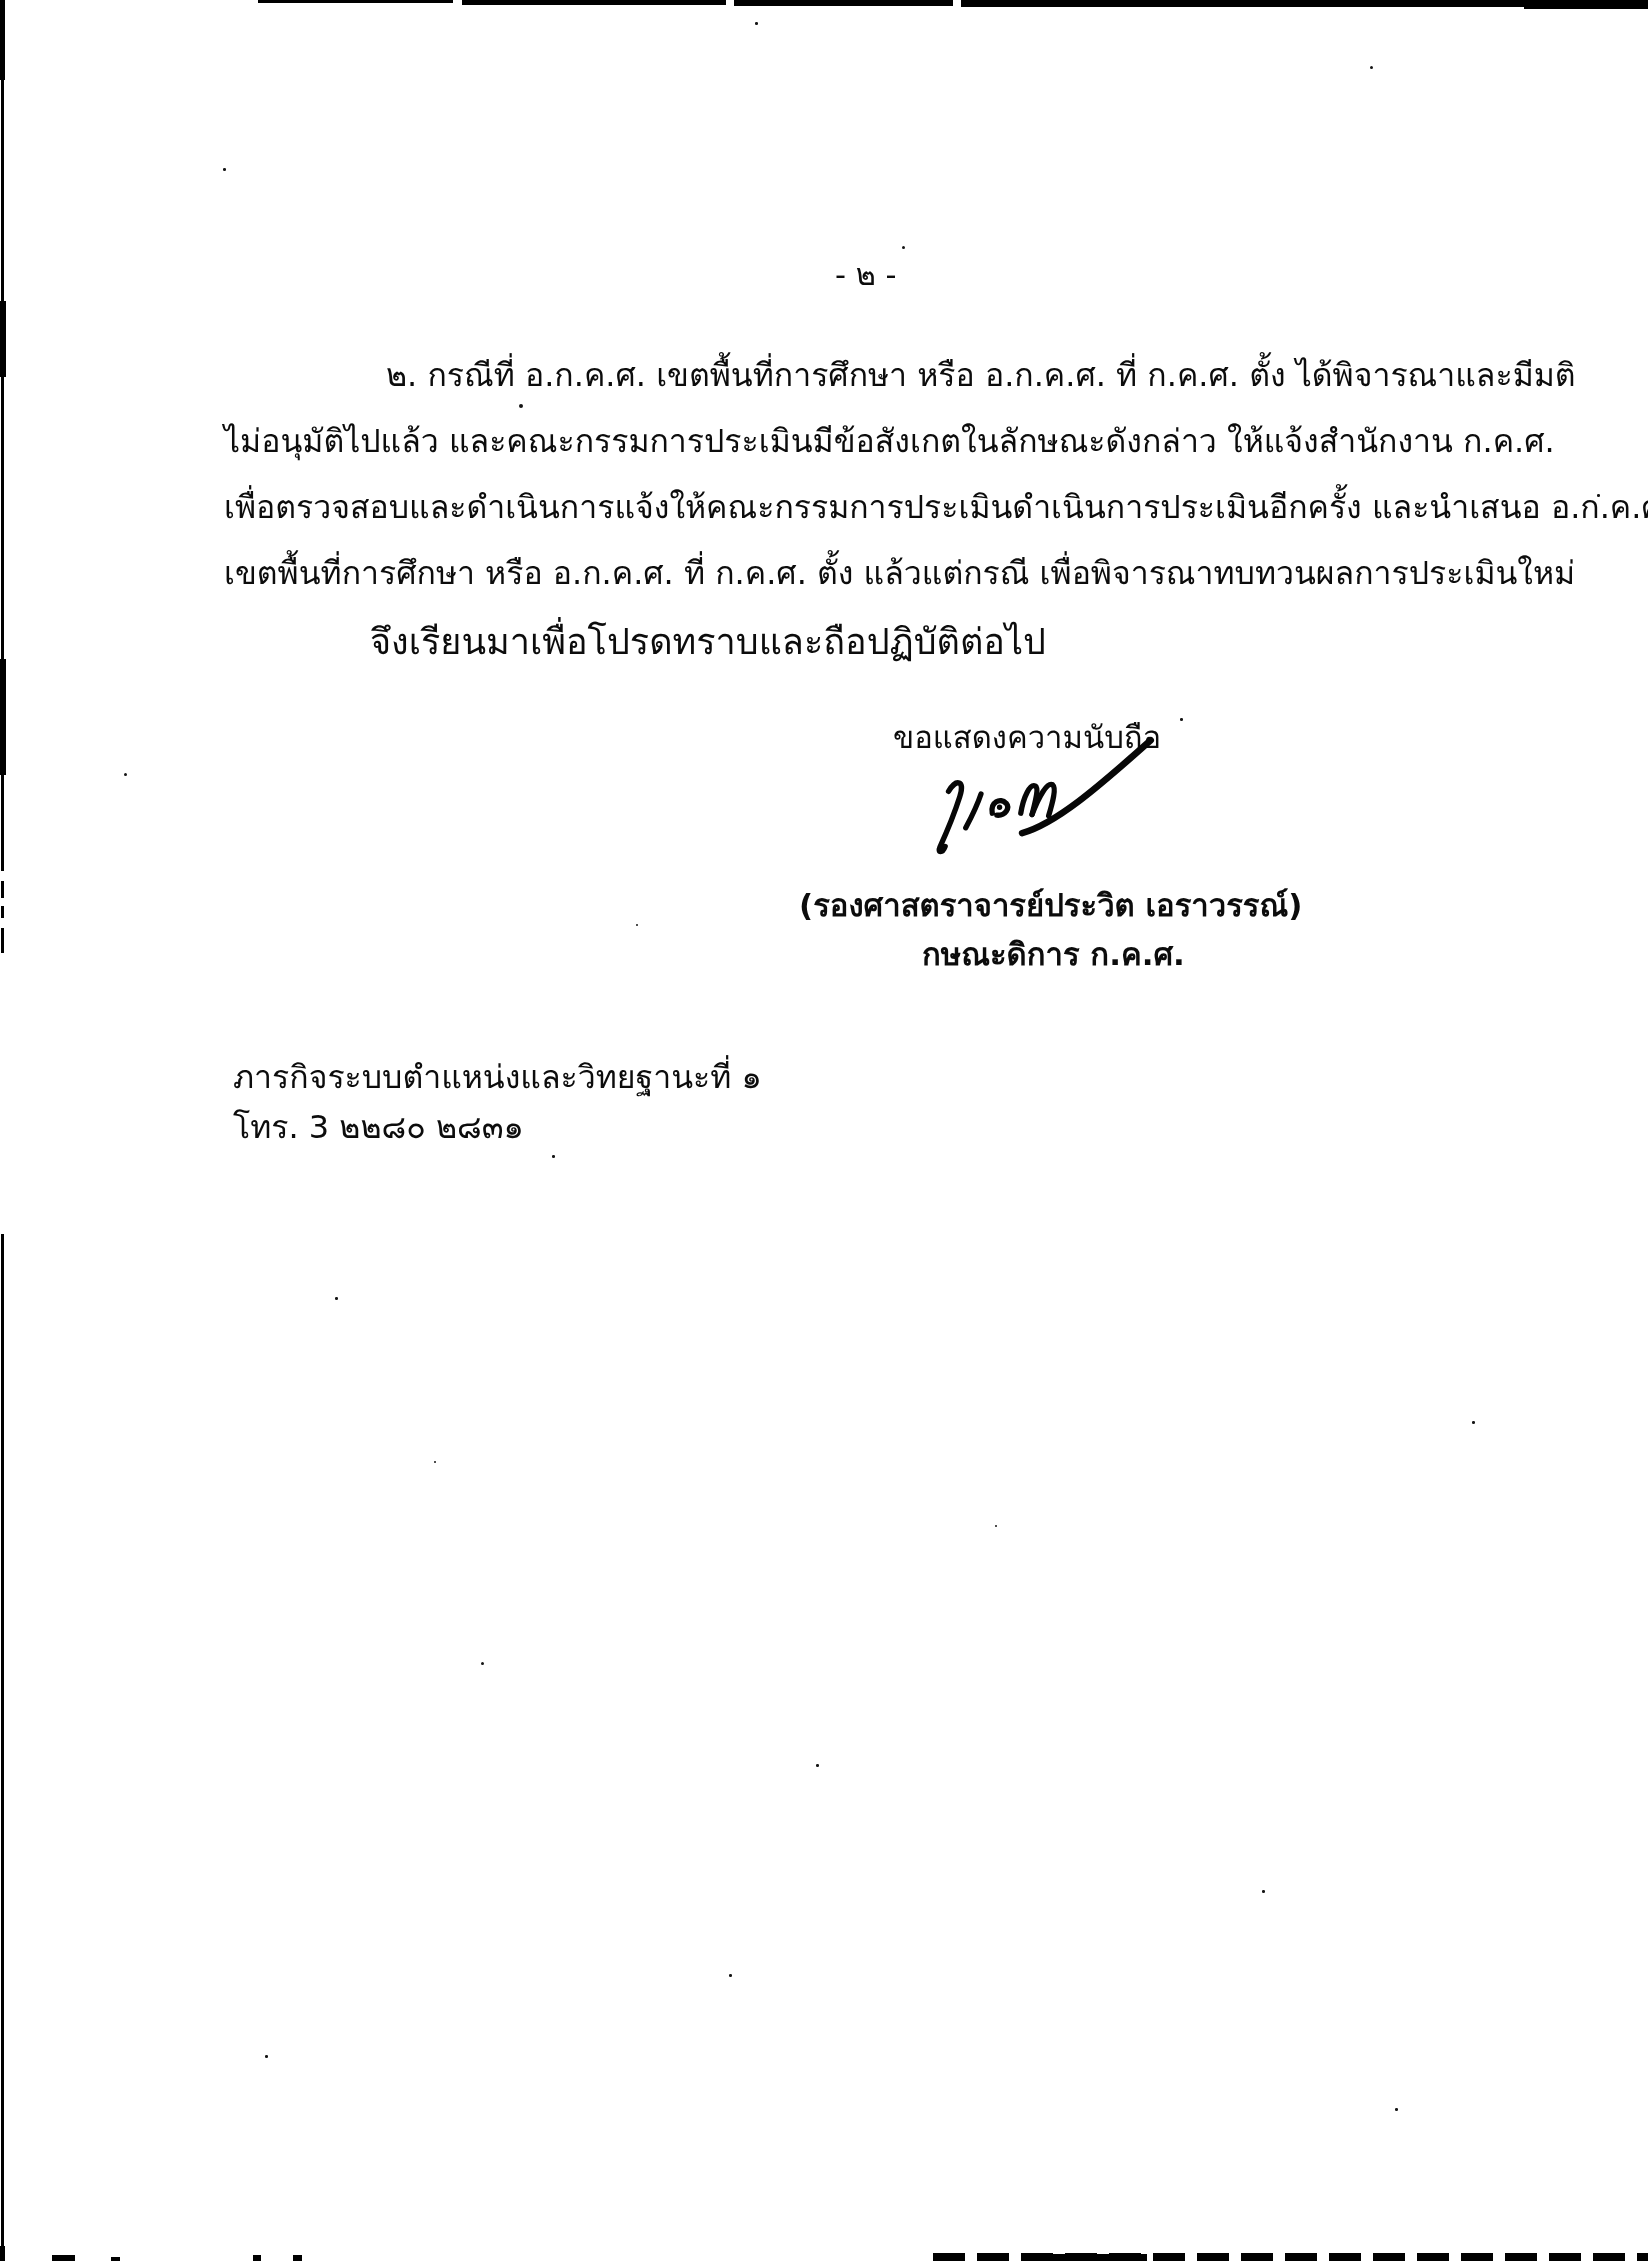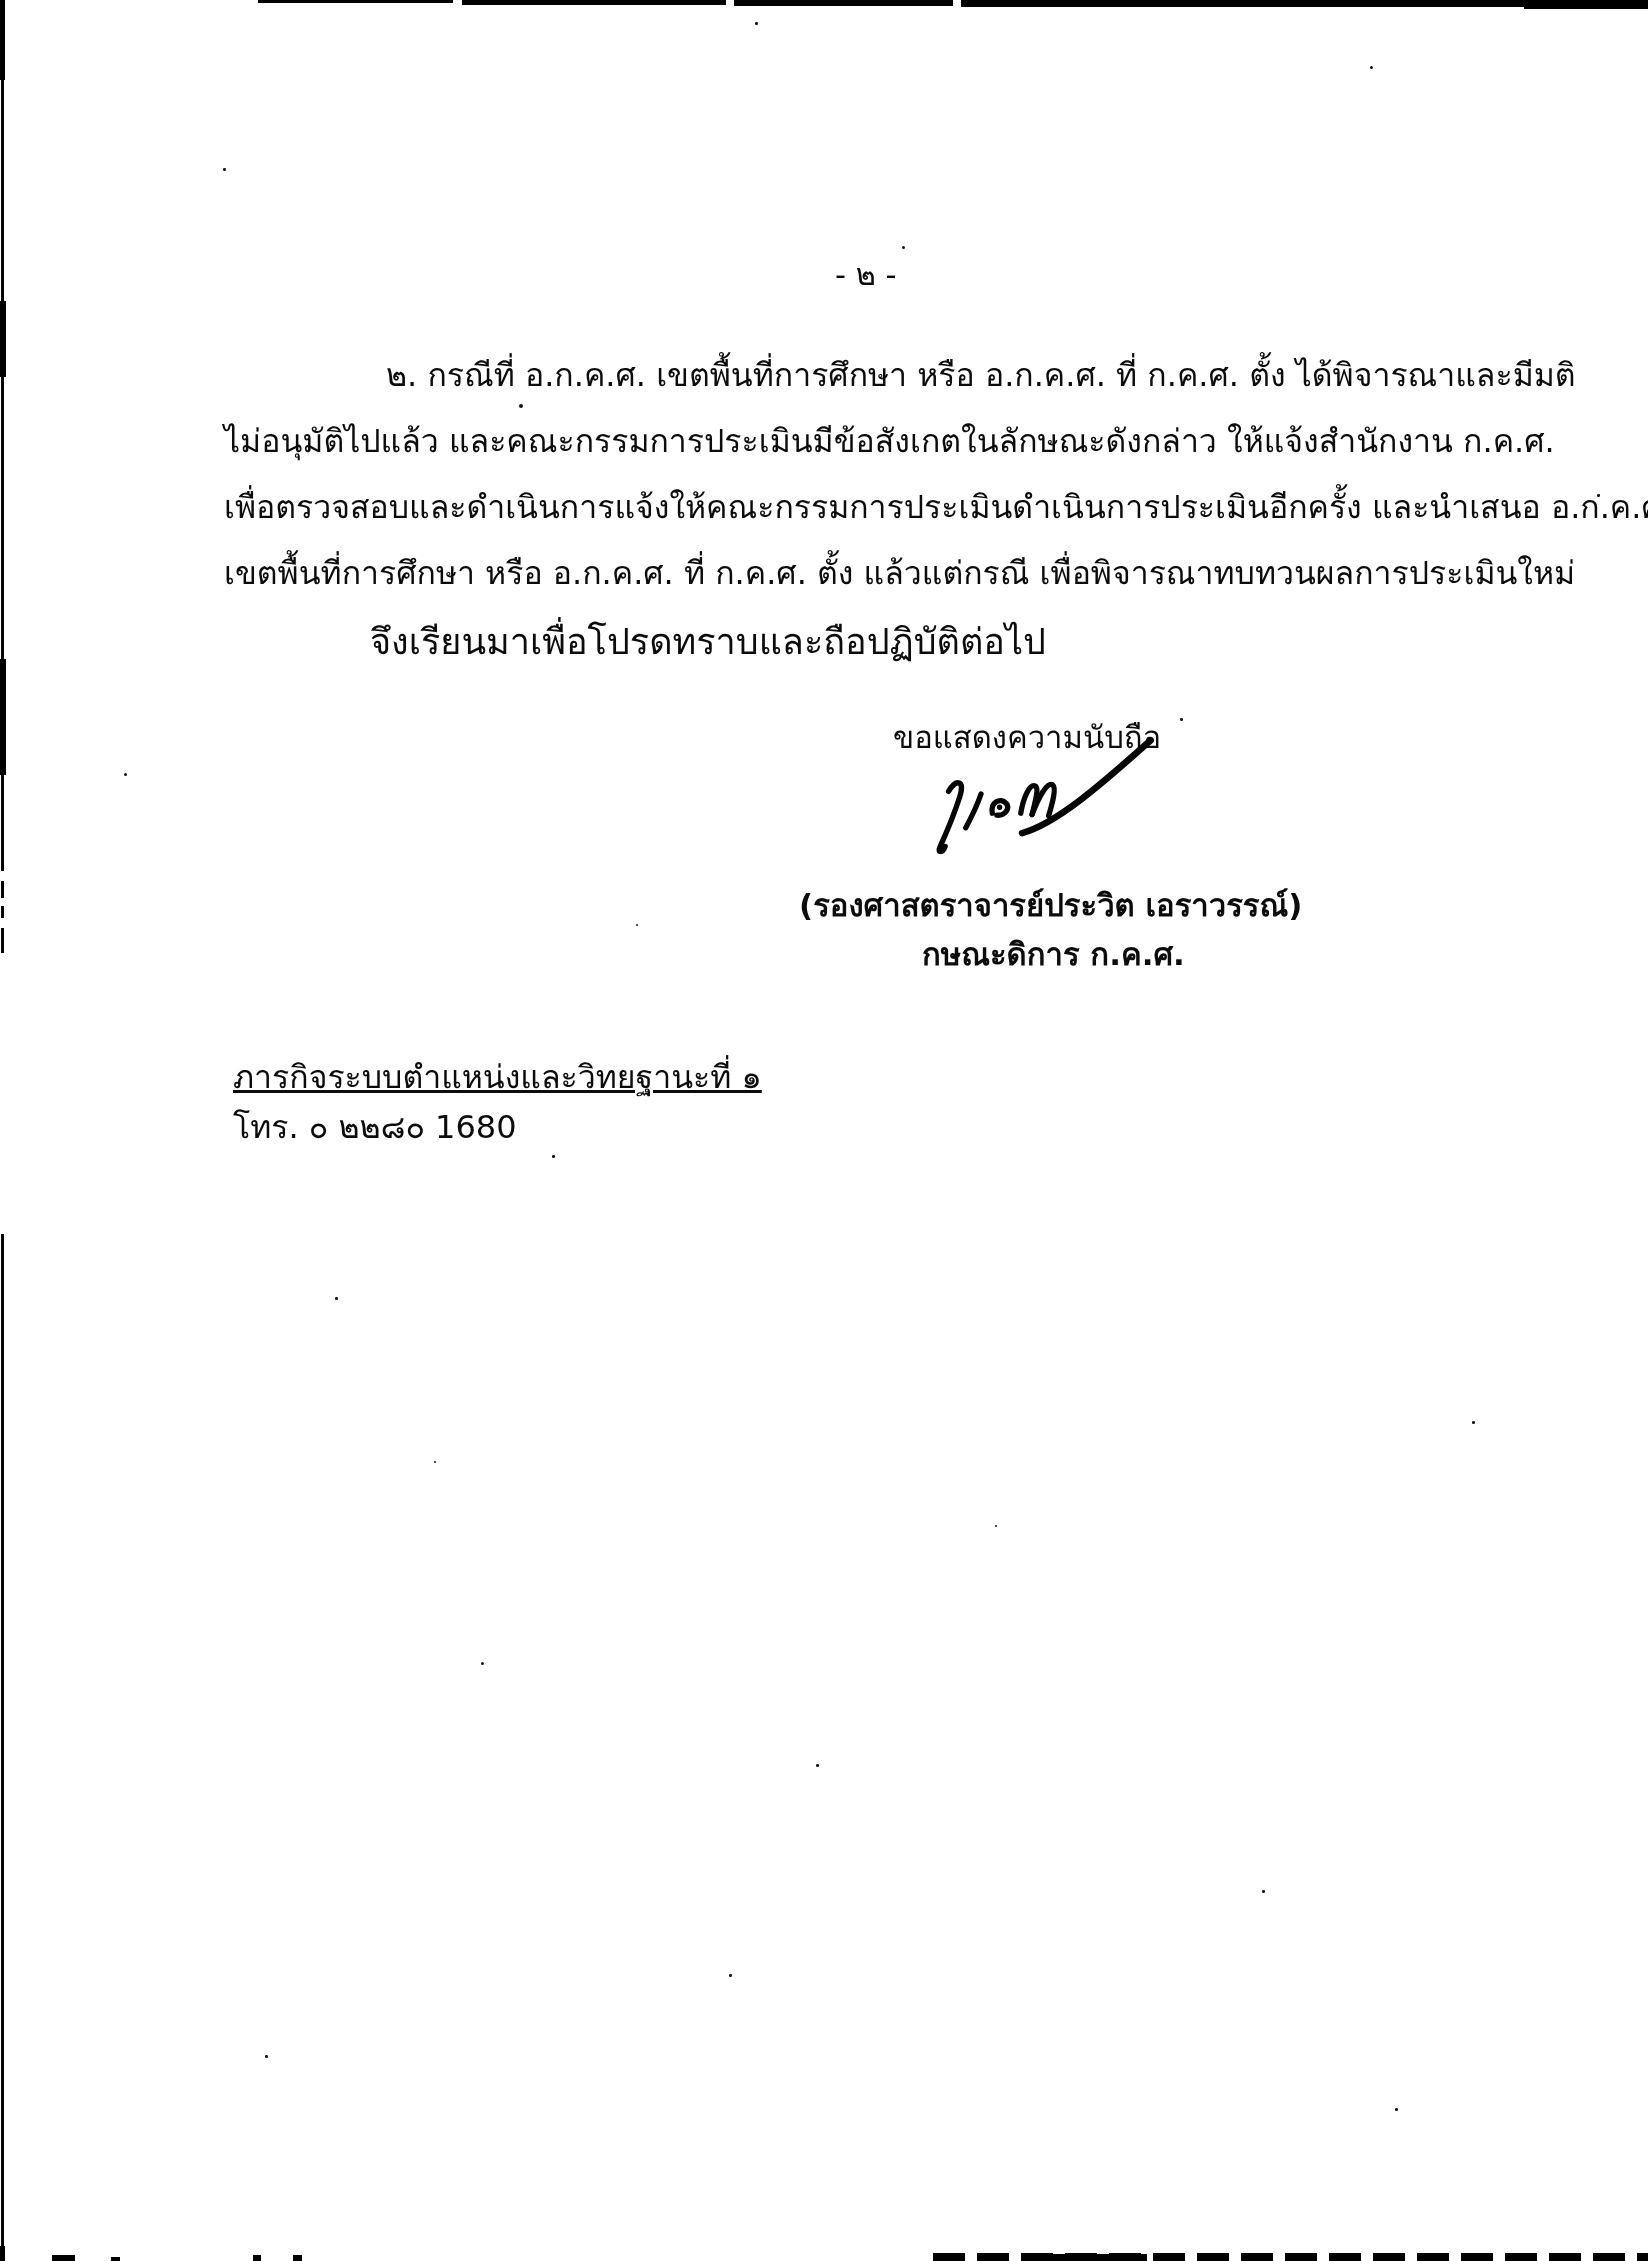--- a/index.html
+++ b/index.html
@@ -57,22 +57,22 @@
       <path d="M 149 121 C 153 96, 163 76, 171 80 C 177 84, 170 106, 166 123"></path>
       <path d="M 166 123 C 177 94, 189 74, 197 78 C 203 83, 197 105, 191 125"></path>
       <path d="M 151 151 C 201 137, 262 85, 345 11" stroke-width="10"></path>
     </g>
     <circle cx="117" cy="112" r="4" fill="#070707"></circle>
   </svg>
 
   <div class="t bold" style="left:799px; top:880px; font-size:31px;">(รองศาสตราจารย์ประวิต เอราวรรณ์)</div>
   <div class="t bold" style="left:922px; top:929px; font-size:31px;">กษณะดิการ ก.ค.ศ.</div>
 
-  <div class="t" style="left:233px; top:1051px; font-size:32px;text-decoration:underline;">ภารกิจระบบตำแหน่งและวิทยฐานะที่ ๑</div>
-  <div class="t" style="left:233px; top:1101px; font-size:32px;">โทร. ๐ ๒๒๘๐ 1680</div>
+  <div class="t" style="left:233px; top:1051px; font-size:32px;">ภารกิจระบบตำแหน่งและวิทยฐานะที่ ๑</div>
+  <div class="t" style="left:233px; top:1101px; font-size:32px;">โทร. 3 ๒๒๘๐ ๒๘๓๑</div>
 
   <div class="art" style="left:258px; top:0; width:195px; height:3.3px;"></div>
   <div class="art" style="left:462px; top:0; width:264px; height:4.6px;"></div>
   <div class="art" style="left:734px; top:0; width:219px; height:6px;"></div>
   <div class="art" style="left:961px; top:0; width:563px; height:6.6px;"></div>
   <div class="art" style="left:1524px; top:0; width:125px; height:9.3px;"></div>
 
   <div class="art" style="left:0.7px; top:0; width:3.3px; height:871px;"></div>
   <div class="art" style="left:0; top:0; width:4.6px; height:80px;"></div>
   <div class="art" style="left:0; top:301px; width:6px; height:76px;"></div>

